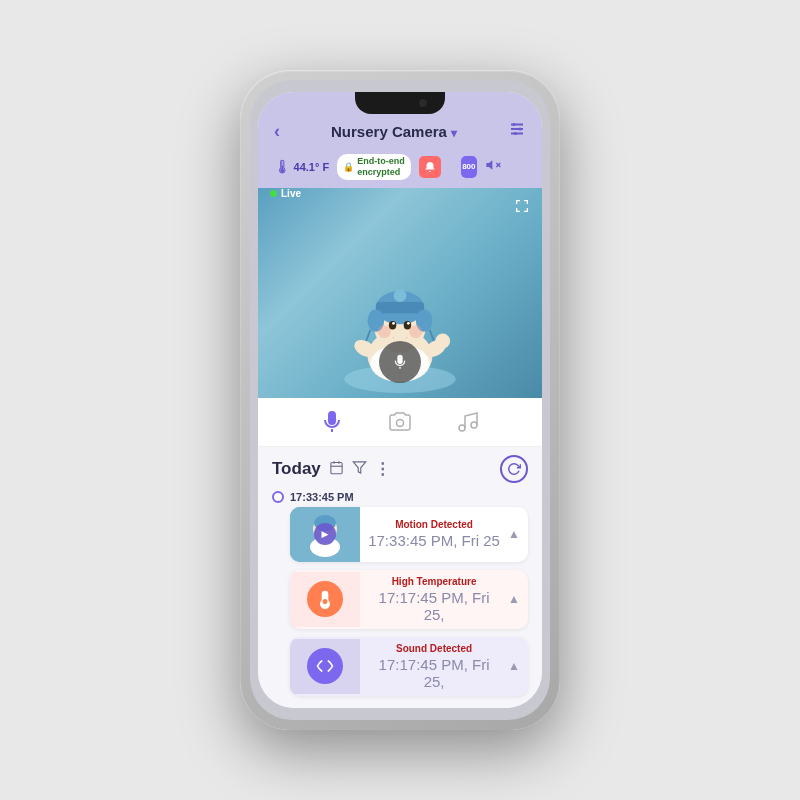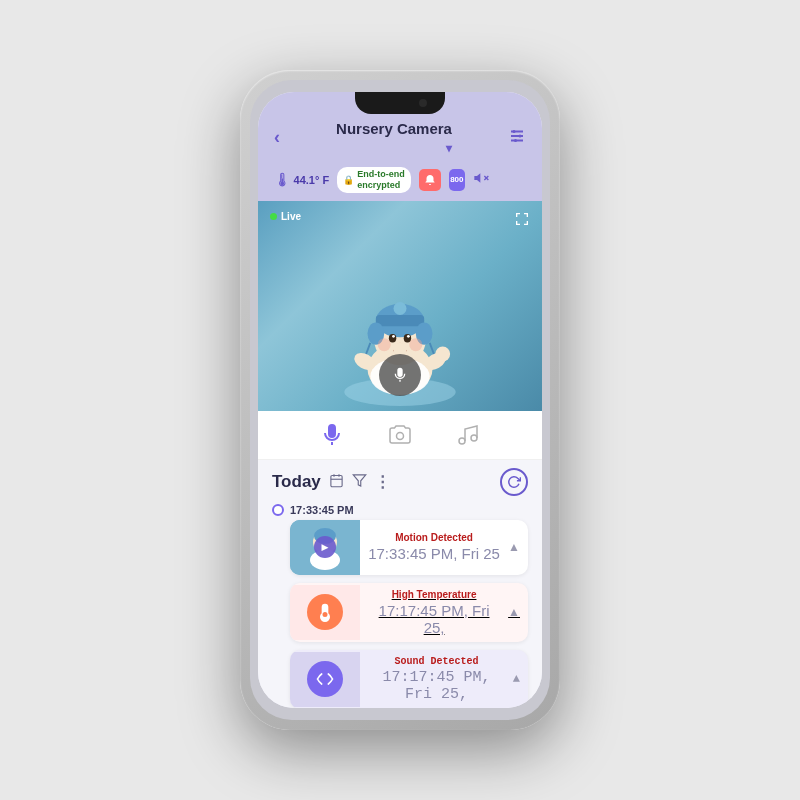--- a/index.html
+++ b/index.html
@@ -82,21 +82,20 @@
       font-size: 18px;
       font-weight: 600;
     }
     .header-title {
       display: flex;
       align-items: flex-end;
       gap: 4px;
       font-size: 15px;
       font-weight: 700;
       color: #2a2a4a;
-      flex-direction: column;
     }
     .header-title-chevron {
       color: #6a5acd;
       font-size: 12px;
     }
     .header-settings {
       color: #6a5acd;
       font-size: 16px;
     }
 
@@ -150,20 +149,21 @@
       width: 16px;
       height: 22px;
       background: #7b68ee;
       border-radius: 5px;
       display: flex;
       align-items: center;
       justify-content: center;
       font-size: 8px;
       font-weight: 700;
       color: white;
+      margin-left: 12px;
     }
     .mute-badge {
       color: #6a5acd;
       font-size: 16px;
     }
 
     
     .video-container {
       position: relative;
       flex-shrink: 0;
@@ -174,21 +174,21 @@
 
     .video-bg {
       width: 100%;
       height: 100%;
       background: linear-gradient(135deg, #5a9fc0 0%, #8ec5d8 30%, #6bb0c8 60%, #4a8aa8 100%);
       position: relative;
     }
 
     .live-badge {
       position: absolute;
-      top: 10px;
+      top: 0;
       left: 12px;
       display: flex;
       align-items: center;
       gap: 4px;
       font-size: 10px;
       font-weight: 700;
       color: white;
     }
     .live-dot {
       width: 7px;
@@ -589,38 +589,38 @@
               </div>
               <div class="event-info">
                 <div class="event-title">Motion Detected</div>
                 <div class="event-subtitle">17:33:45 PM, Fri 25</div>
               </div>
               <span class="event-expand">▲</span>
             </div>
           </div>
 
           <div class="timeline-event">
-            <div class="event-card" style="background:#fff5f5;text-decoration:underline;">
+            <div class="event-card" style="background:#fff5f5;">
               <div class="event-thumb event-thumb-temp">
                 <div class="event-icon-circle icon-temp">
                   <svg width="20" height="20" viewBox="0 0 24 24" fill="white">
                     <path d="M12 2a4 4 0 0 0-4 4v7.5a6 6 0 1 0 8 0V6a4 4 0 0 0-4-4zm0 16a3 3 0 1 1 0-6 3 3 0 0 1 0 6zm1-6.27V6a1 1 0 0 0-2 0v5.73A3.01 3.01 0 0 1 12 12a3 3 0 0 1 1-.27z"></path>
                   </svg>
                 </div>
               </div>
               <div class="event-info">
                 <div class="event-title">High Temperature</div>
                 <div class="event-subtitle">17:17:45 PM, Fri 25,</div>
               </div>
               <span class="event-expand">▲</span>
             </div>
           </div>
 
           <div class="timeline-event">
-            <div class="event-card" style="background:#eeecfa;font-family:Liberation Mono, monospace;">
+            <div class="event-card" style="background:#eeecfa;">
               <div class="event-thumb event-thumb-sound">
                 <div class="event-icon-circle icon-sound">
                   <svg width="20" height="20" viewBox="0 0 24 24" fill="white">
                     <path d="M12 3v18M8 7v10M4 9v6M16 7v10M20 9v6"></path>
                     <path d="M3 12q2-4 5-6M16 6q3 2 5 6M16 18q3-2 5-6M3 12q2 4 5 6" stroke="white" stroke-width="2" fill="none" stroke-linecap="round"></path>
                   </svg>
                 </div>
               </div>
               <div class="event-info">
                 <div class="event-title">Sound Detected</div>

